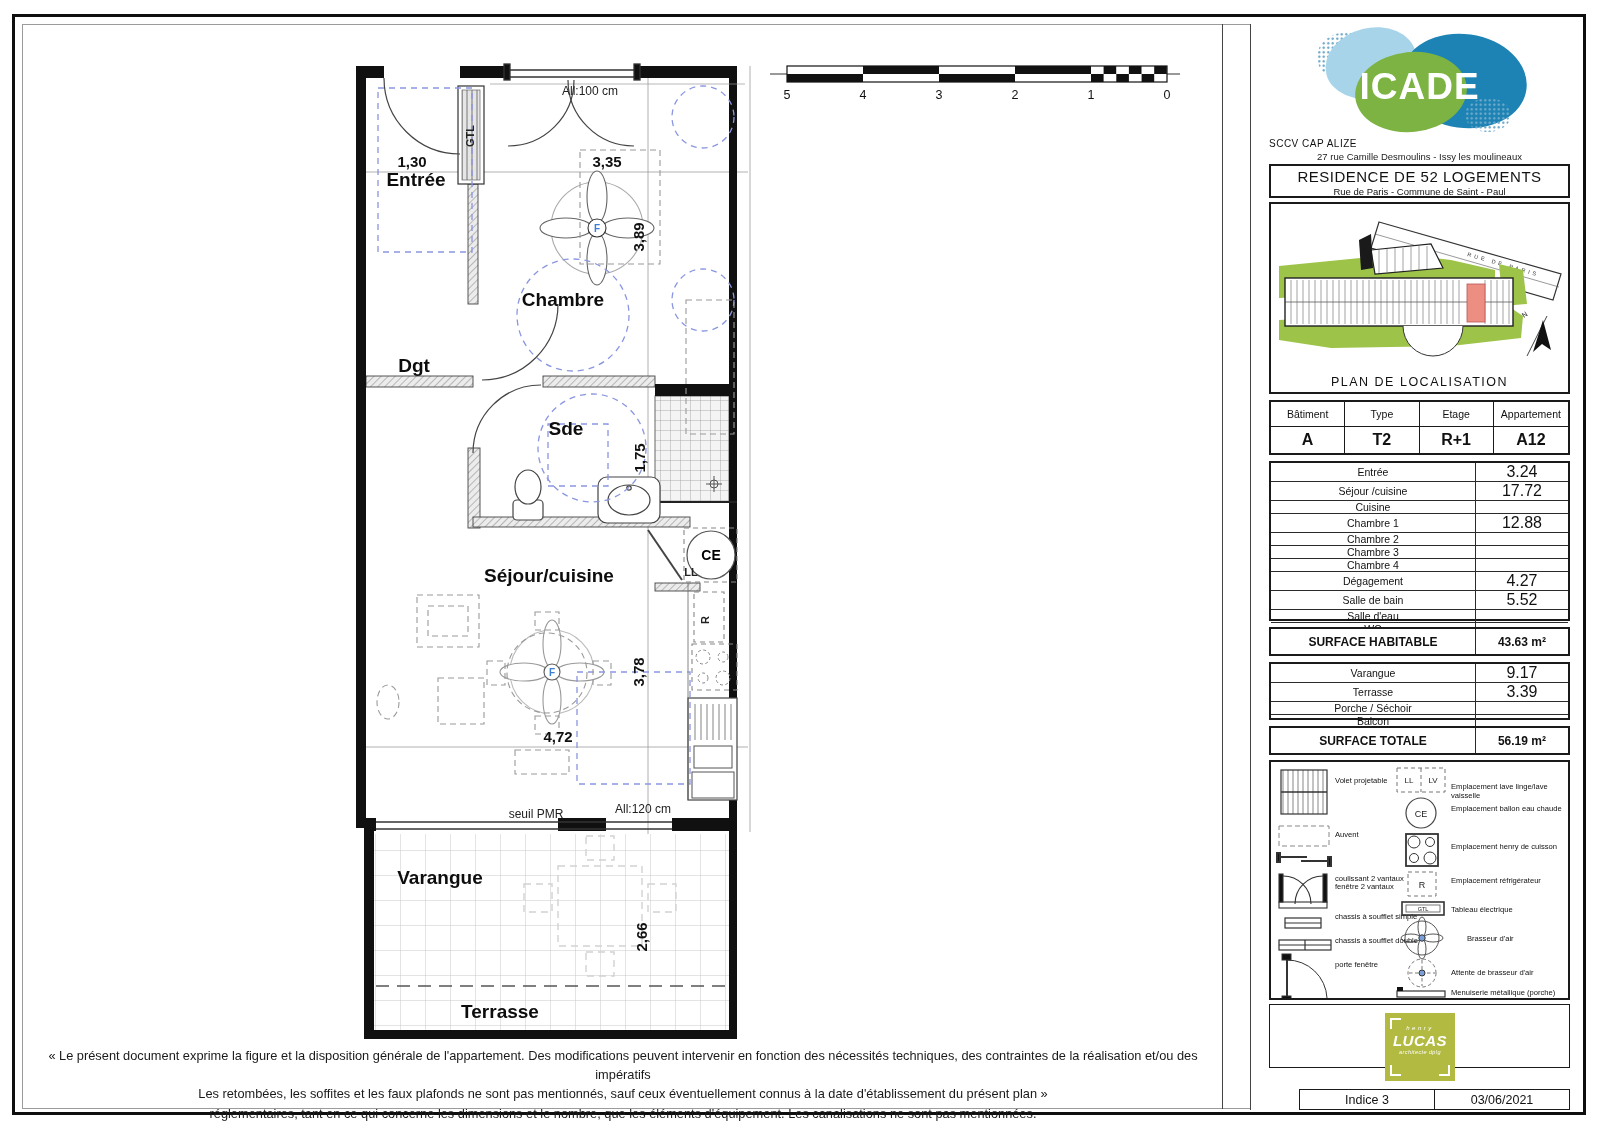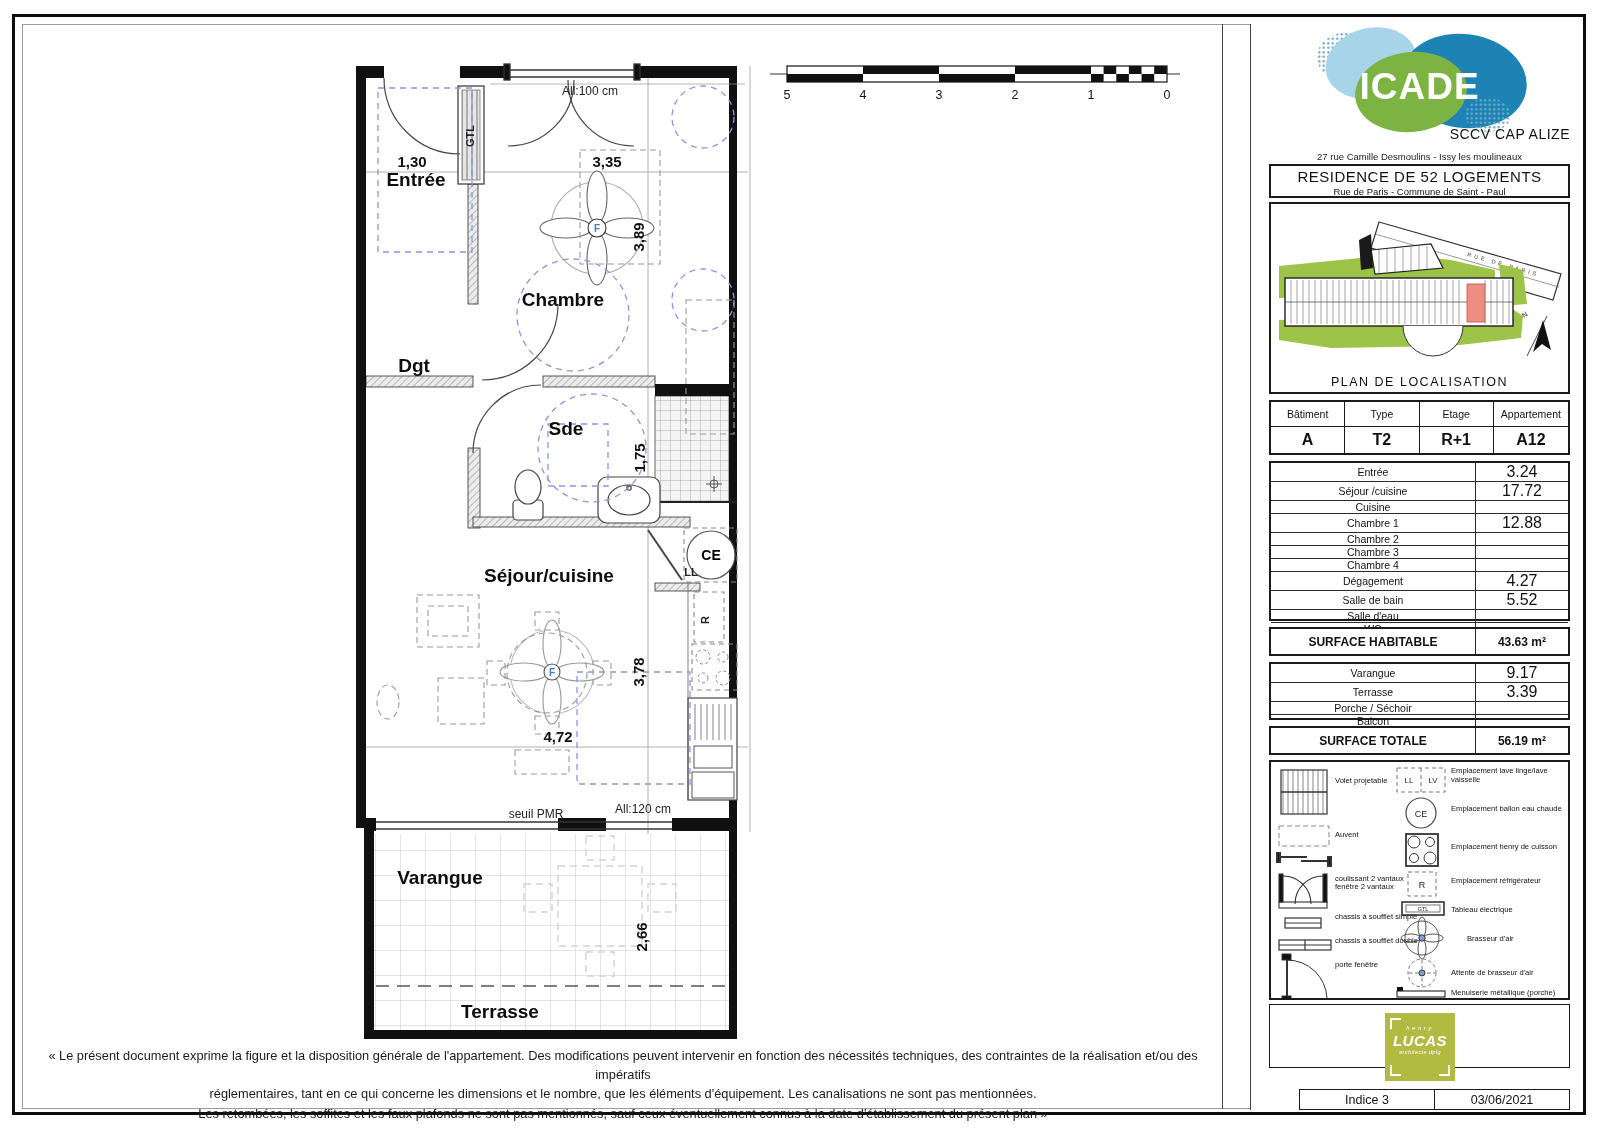--- a/index.html
+++ b/index.html
@@ -25,21 +25,21 @@
          border-left:1px solid #444;box-sizing:border-box;background:#fff;}
   .pbox{position:absolute;left:18px;width:301px;box-sizing:border-box;background:#fff;}
   .b2{border:2px solid #1a1a1a;}
   .b1{border:1px solid #1a1a1a;}
 
   .logo-wrap{position:absolute;left:18px;top:2px;width:301px;height:136px;}
   .blob{position:absolute;border-radius:50%;}
   .blob.dots{border-radius:50%;background-image:radial-gradient(#6fa9c9 1.2px,transparent 1.3px);background-size:4.5px 4.5px;}
   .icade-text{position:absolute;left:0;right:0;top:40px;text-align:center;
       font-weight:700;font-size:37px;color:#fff;letter-spacing:1px;}
-  .sccv{position:absolute;left:0;right:0;top:100px;text-align:right;font-size:14px;letter-spacing:.5px;}
+  .sccv{position:absolute;left:0;right:0;top:112px;text-align:left;font-size:10px;letter-spacing:.5px;}
   .sccv-addr{position:absolute;left:0;right:0;top:125px;text-align:center;font-size:9.5px;color:#222;}
 
   .res-title{font-size:15px;text-align:center;letter-spacing:.5px;padding-top:2px;}
   .res-sub{font-size:9.5px;text-align:center;padding-top:1px;}
 
   .loc-caption{position:absolute;left:0;right:0;bottom:3px;text-align:center;
       font-size:12.5px;letter-spacing:1.5px;}
 
   .unit-table{display:flex;flex-wrap:wrap;}
   .unit-cell{box-sizing:border-box;border-right:1px solid #1a1a1a;border-bottom:1px solid #1a1a1a;
@@ -302,22 +302,22 @@
       <text x="863" y="99" text-anchor="middle" class="sb-num">4</text>
       <text x="939" y="99" text-anchor="middle" class="sb-num">3</text>
       <text x="1015" y="99" text-anchor="middle" class="sb-num">2</text>
       <text x="1091" y="99" text-anchor="middle" class="sb-num">1</text>
       <text x="1167" y="99" text-anchor="middle" class="sb-num">0</text>
     </g>
   </svg>
 
   <div class="disclaimer">
     <div>« Le présent document exprime la figure et la disposition générale de l'appartement. Des modifications peuvent intervenir en fonction des nécessités techniques, des contraintes de la réalisation et/ou des impératifs</div>
+    <div>Les retombées, les soffites et les faux plafonds ne sont pas mentionnés, sauf ceux éventuellement connus à la date d'établissement du présent plan »</div>
     <div>réglementaires, tant en ce qui concerne les dimensions et le nombre, que les éléments d'équipement. Les canalisations ne sont pas mentionnées.</div>
-    <div>Les retombées, les soffites et les faux plafonds ne sont pas mentionnés, sauf ceux éventuellement connus à la date d'établissement du présent plan »</div>
   </div>
 
   <div class="vdiv" style="left:1222px"></div>
 
   <div class="panel">
 
     <div class="logo-wrap">
       <div class="blob dots" style="left:48px;top:6px;width:60px;height:50px;background-color:transparent;"></div>
       <div class="blob" style="left:56px;top:2px;width:92px;height:70px;background:#a8d4e9;transform:rotate(-14deg);"></div>
       <div class="blob" style="left:132px;top:8px;width:126px;height:94px;background:#1d83b4;transform:rotate(8deg);"></div>
@@ -593,21 +593,21 @@
           <rect x="126" y="225" width="6" height="4" fill="#111"></rect>
         </g>
       </svg>
       <div class="legend-label" style="left:64px;top:14px;width:92px;">Volet projetable</div>
       <div class="legend-label" style="left:64px;top:68px;width:92px;">Auvent</div>
       <div class="legend-label" style="left:64px;top:88px;width:92px;margin-top:24px;">coulissant 2 vantaux</div>
       <div class="legend-label" style="left:64px;top:120px;width:92px;">fenêtre 2 vantaux</div>
       <div class="legend-label" style="left:64px;top:150px;width:92px;">chassis à soufflet simple</div>
       <div class="legend-label" style="left:64px;top:174px;width:92px;">chassis à soufflet double</div>
       <div class="legend-label" style="left:64px;top:198px;width:92px;">porte fenêtre</div>
-      <div class="legend-label" style="left:180px;top:4px;width:114px;">Emplacement lave linge/lave vaisselle</div>
+      <div class="legend-label" style="left:180px;top:20px;width:114px;">Emplacement lave linge/lave vaisselle</div>
       <div class="legend-label" style="left:180px;top:42px;width:114px;">Emplacement ballon eau chaude</div>
       <div class="legend-label" style="left:180px;top:80px;width:114px;">Emplacement henry de cuisson</div>
       <div class="legend-label" style="left:180px;top:114px;width:114px;">Emplacement réfrigérateur</div>
       <div class="legend-label" style="left:180px;top:143px;width:114px;">Tableau électrique</div>
       <div class="legend-label" style="left:180px;top:172px;width:114px;padding-left:16px;">Brasseur d'air</div>
       <div class="legend-label" style="left:180px;top:206px;width:114px;">Attente de brasseur d'air</div>
       <div class="legend-label" style="left:180px;top:226px;width:114px;">Menuiserie métallique (porche)</div>
     </div>
 
     <div class="pbox b1" style="top:980px;height:64px;font-style:italic;">

